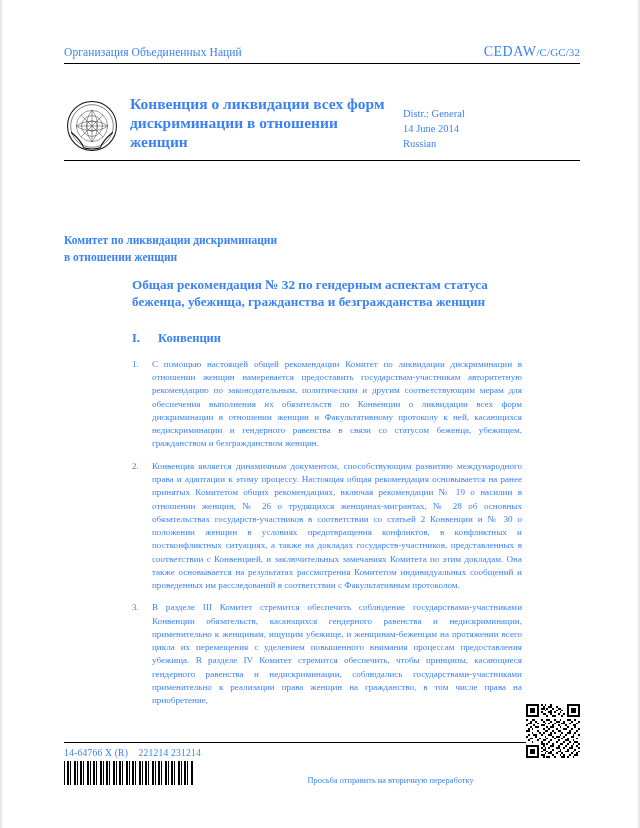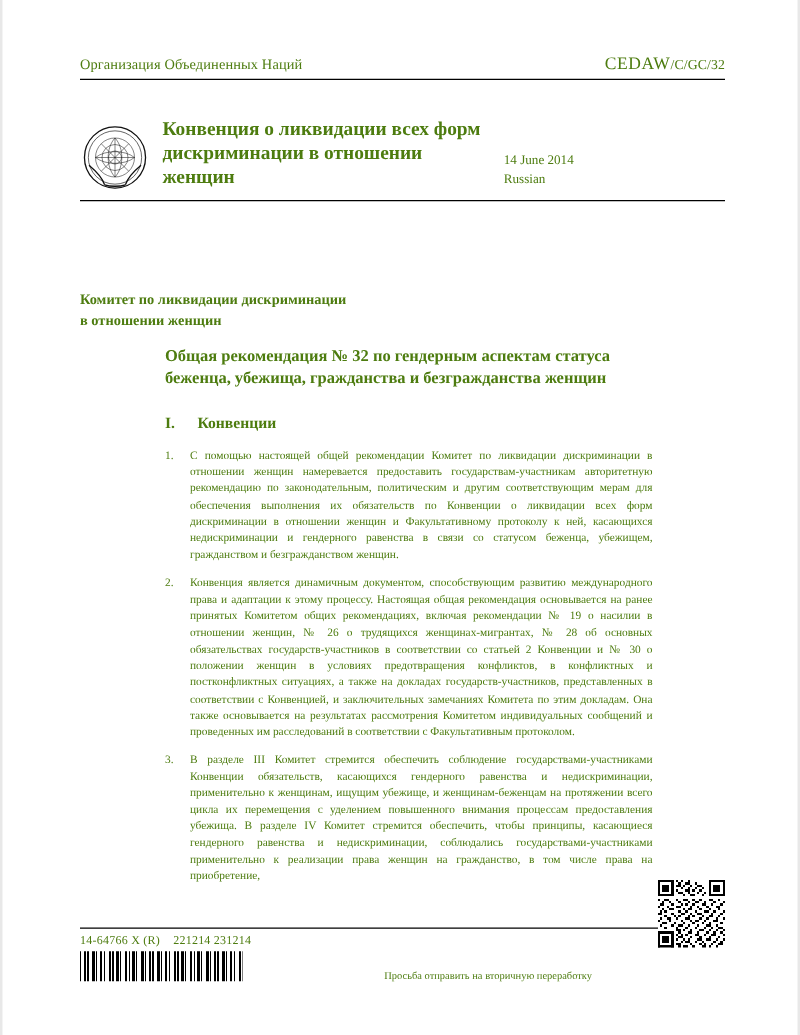--- a/index.html
+++ b/index.html
@@ -7,21 +7,21 @@
     padding: 0;
     background: #e8e8e8;
   }
   .page {
     position: relative;
     width: 636px;
     height: 828px;
     background: #ffffff;
     margin: 0 auto;
     font-family: "Liberation Serif", serif;
-    color: #4d7c0f;
+    color: #3b82f6;
     overflow: hidden;
     box-sizing: border-box;
   }
 
   
   .header-block {
     position: absolute;
     left: 62px;
     top: 44px;
     width: 516px;
@@ -211,20 +211,21 @@
           <line x1="71" y1="29" x2="29" y2="71" stroke="#111" stroke-width="0.8"></line>
           <path d="M50 20 C 36 35, 36 65, 50 80 C 64 65, 64 35, 50 20 Z" fill="none" stroke="#111" stroke-width="0.8"></path>
           <path d="M20 50 C 35 38, 65 38, 80 50 C 65 62, 35 62, 20 50 Z" fill="none" stroke="#111" stroke-width="0.8"></path>
           <path d="M10 62 C 22 72, 30 80, 34 92" fill="none" stroke="#111" stroke-width="2"></path>
           <path d="M90 62 C 78 72, 70 80, 66 92" fill="none" stroke="#111" stroke-width="2"></path>
           <path d="M34 92 C 42 95, 58 95, 66 92" fill="none" stroke="#111" stroke-width="2"></path>
         </svg>
       </div>
       <div class="title-main">Конвенция о ликвидации всех форм дискриминации в отношении женщин</div>
       <div class="distr-box">
+        <div>Distr.: General</div>
         <div>14 June 2014</div>
         <div>Russian</div>
       </div>
     </div>
     <div class="rule-bottom"></div>
   </div>
 
   <div class="committee">
     <div>Комитет по ликвидации дискриминации</div>
     <div>в отношении женщин</div>

